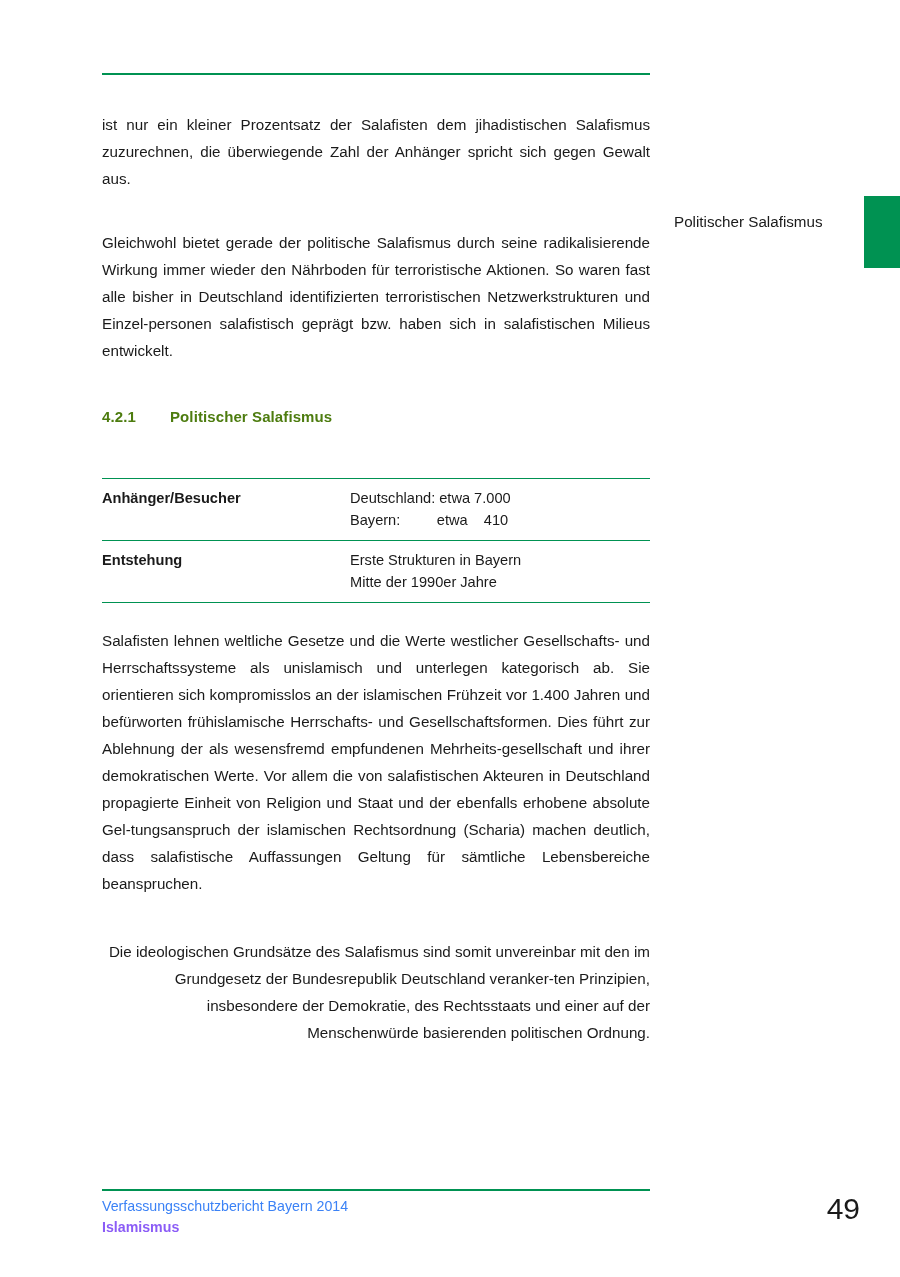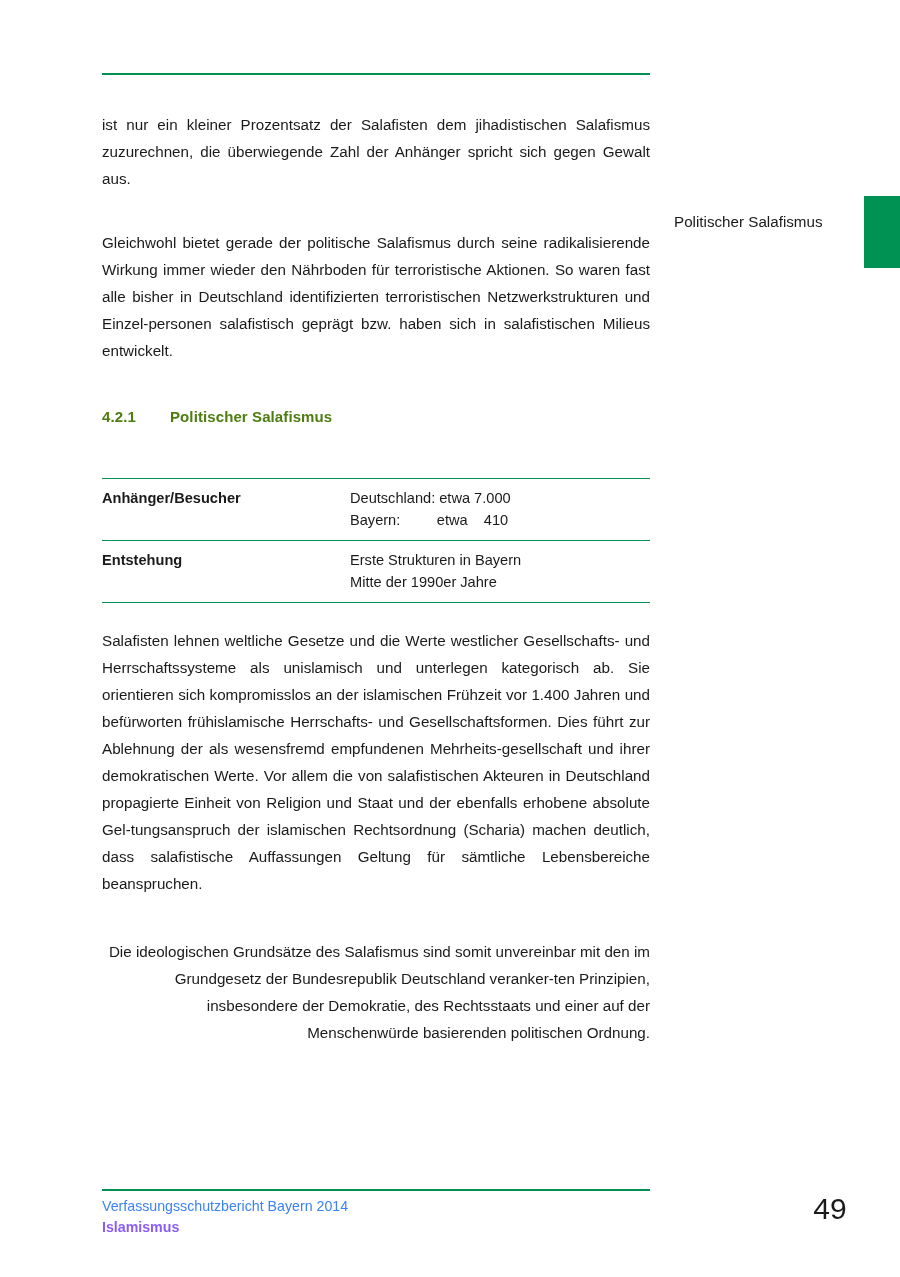--- a/index.html
+++ b/index.html
@@ -153,21 +153,21 @@
     font-weight: bold;
     color: #8b5cf6;
   }
   .pagenum {
     position: absolute;
     left: 800px;
     top: 1192px;
     width: 60px;
     font-size: 30px;
     color: #1a1a1a;
-    text-align: center;
+    text-align: right;
   }
 </style>
 </head>
 <body>
 
 <div class="page">
 
   <div class="top-rule"></div>
 
   <div class="content">

